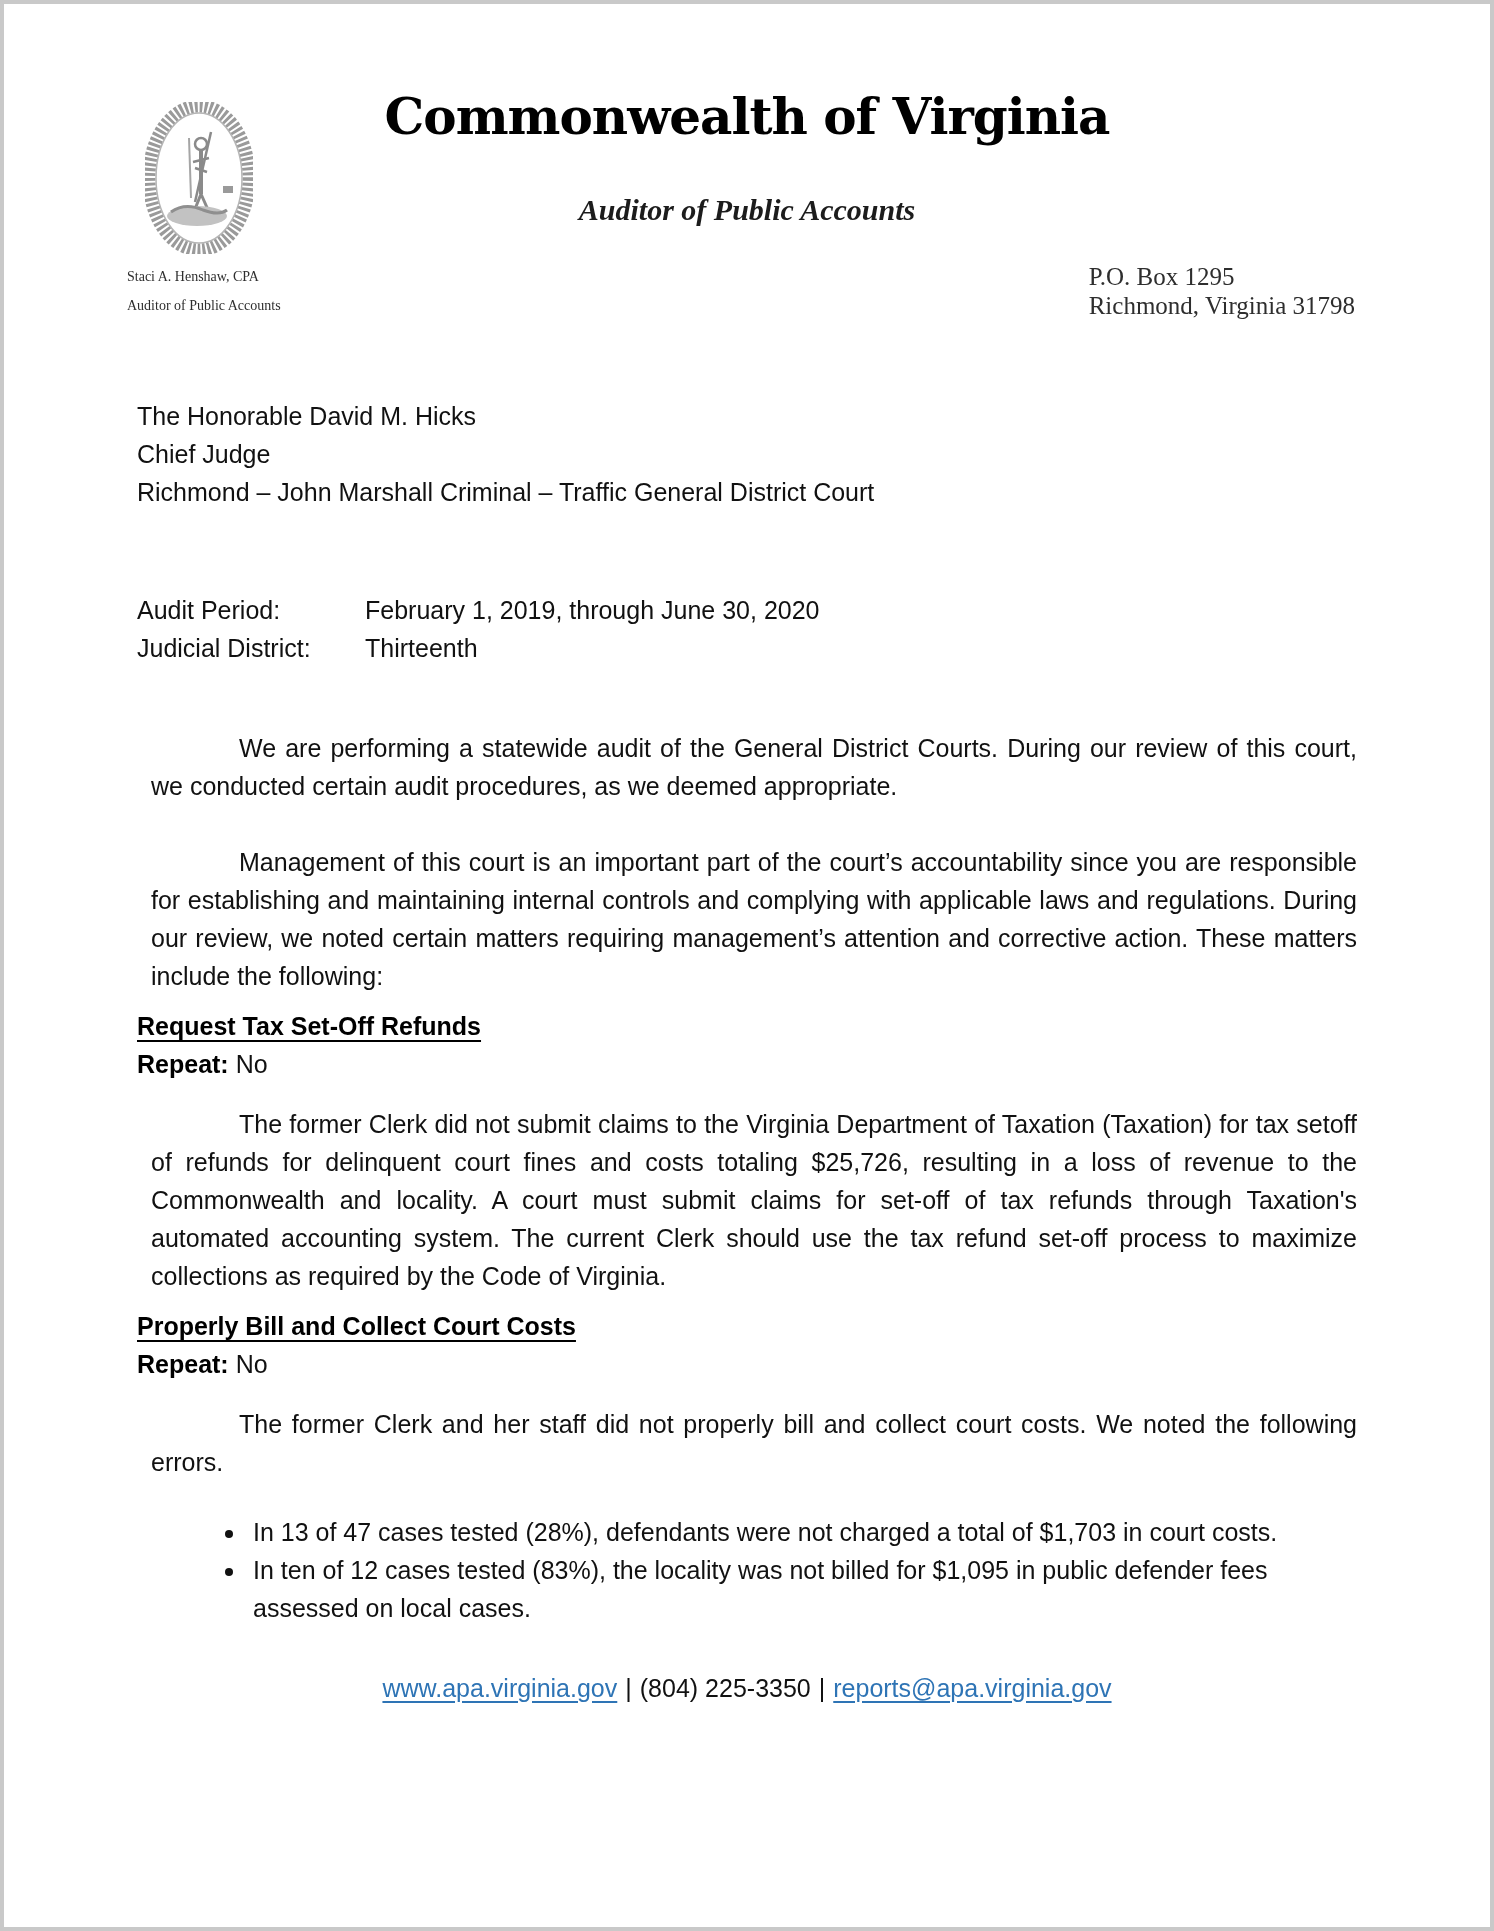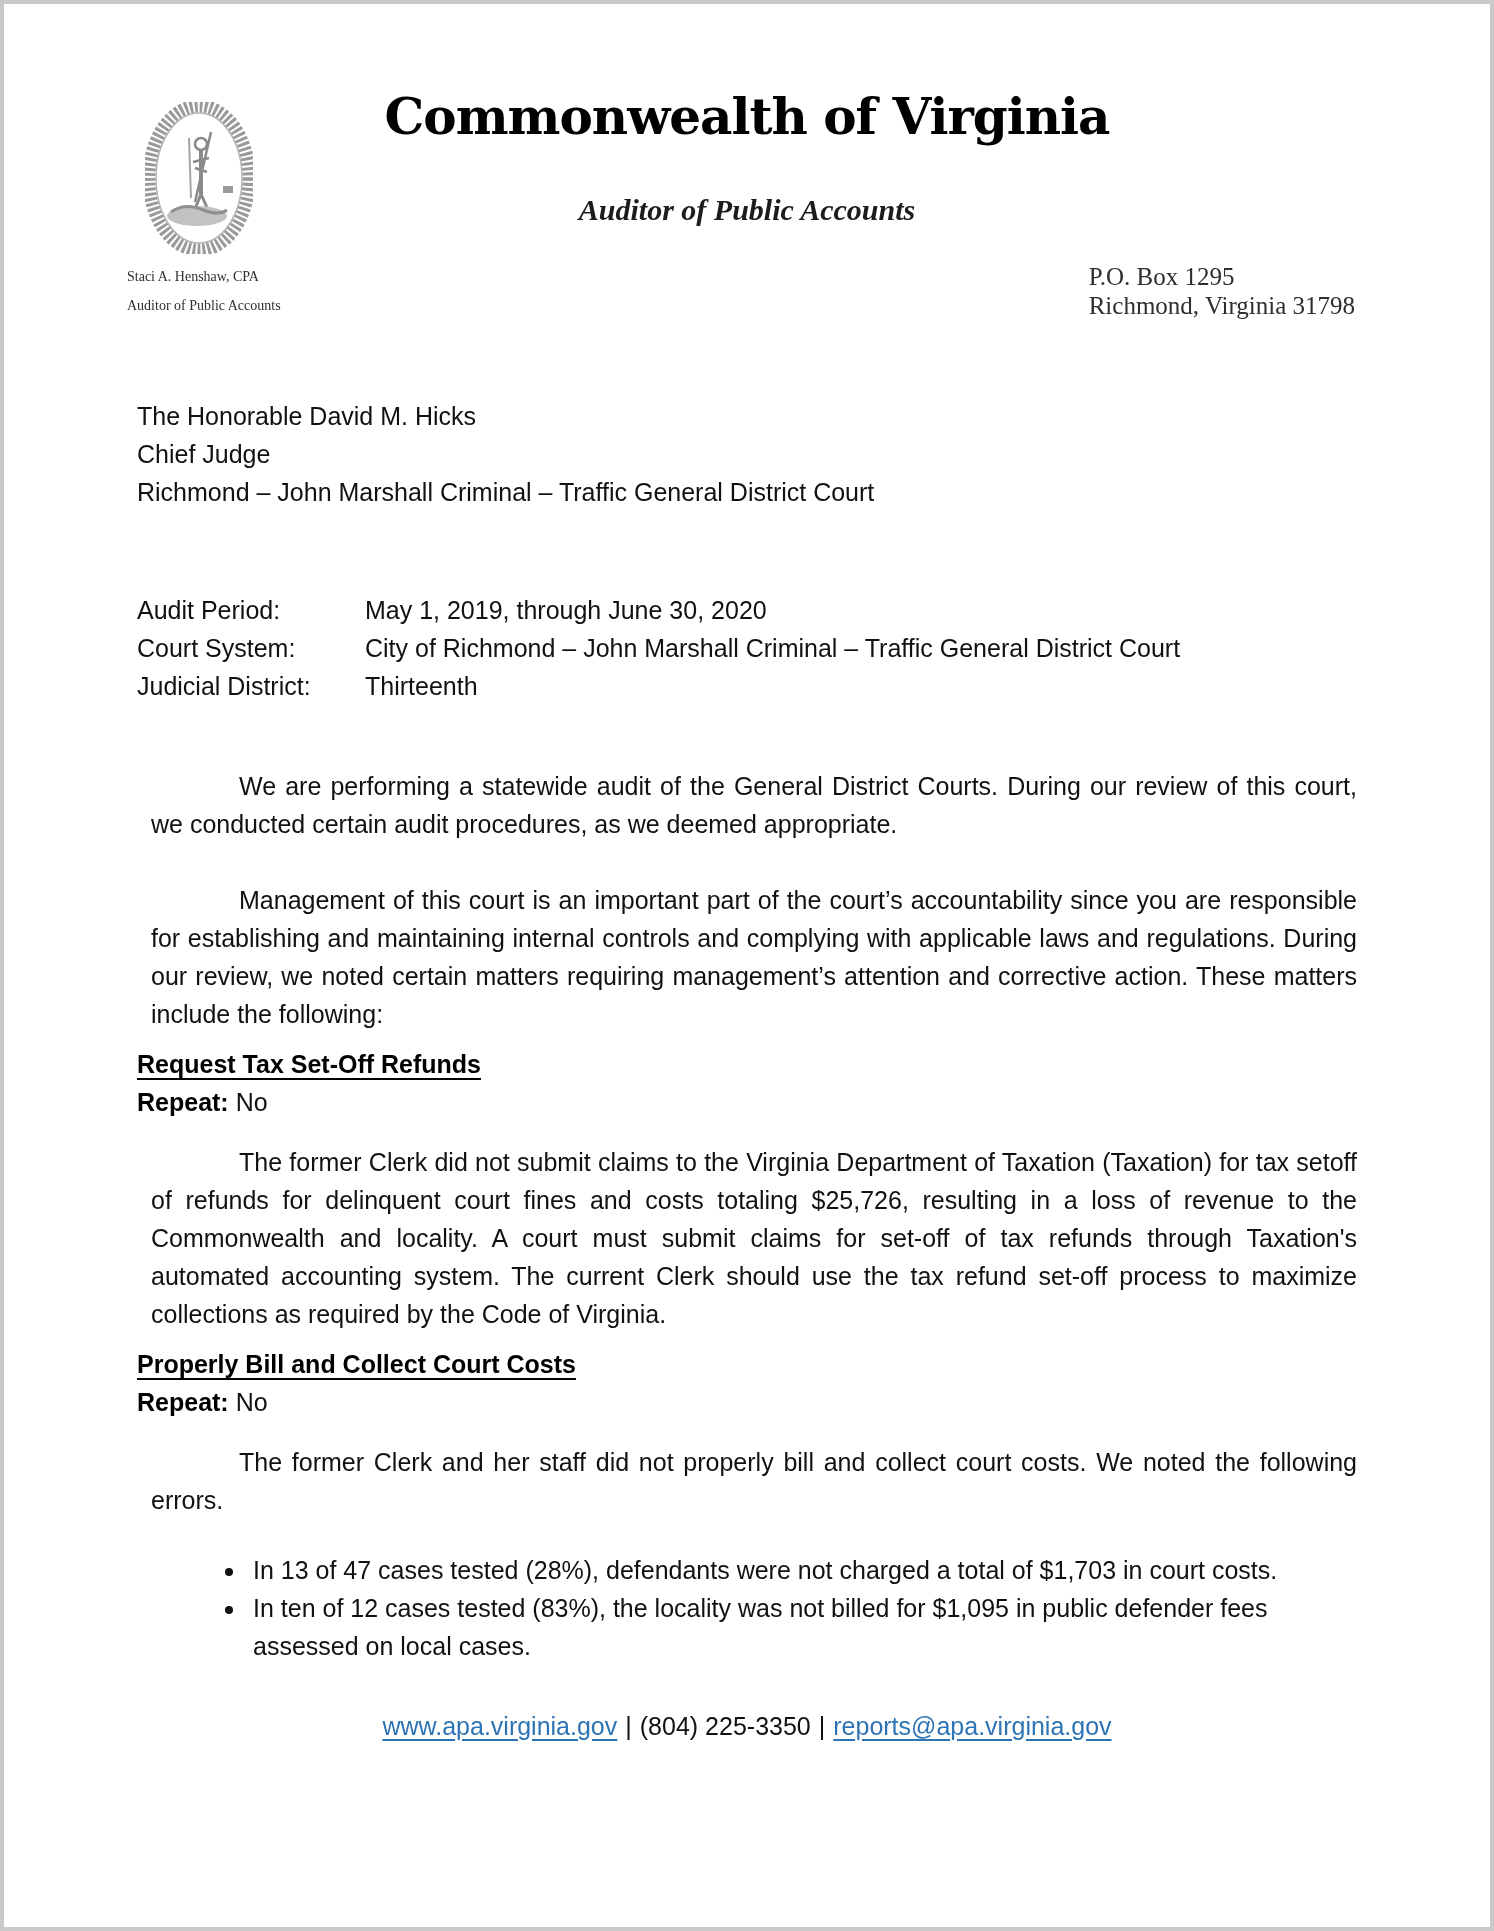--- a/index.html
+++ b/index.html
@@ -150,25 +150,21 @@
 
   <div class="recipient">
     <div>The Honorable David M. Hicks</div>
     <div>Chief Judge</div>
     <div>Richmond – John Marshall Criminal – Traffic General District Court</div>
   </div>
 
   <div class="audit-info">
     <div class="audit-row">
       <span class="audit-label">Audit Period:</span>
-      <span class="audit-value">May 1, 2019, through June 30, 2020</span>
-    </div>
-    <div class="audit-row">
-      <span class="audit-label">Court System:</span>
-      <span class="audit-value">City of Richmond – John Marshall Criminal – Traffic General District Court</span>
+      <span class="audit-value">February 1, 2019, through June 30, 2020</span>
     </div>
     <div class="audit-row">
       <span class="audit-label">Judicial District:</span>
       <span class="audit-value">Thirteenth</span>
     </div>
   </div>
 
   <p class="body-para mt-first">We are performing a statewide audit of the General District Courts.  During our review of this court, we conducted certain audit procedures, as we deemed appropriate.</p>
   <p class="body-para mt-para">Management of this court is an important part of the court’s accountability since you are responsible for establishing and maintaining internal controls and complying with applicable laws and regulations.  During our review, we noted certain matters requiring management’s attention and corrective action.  These matters include the following:</p>
 

